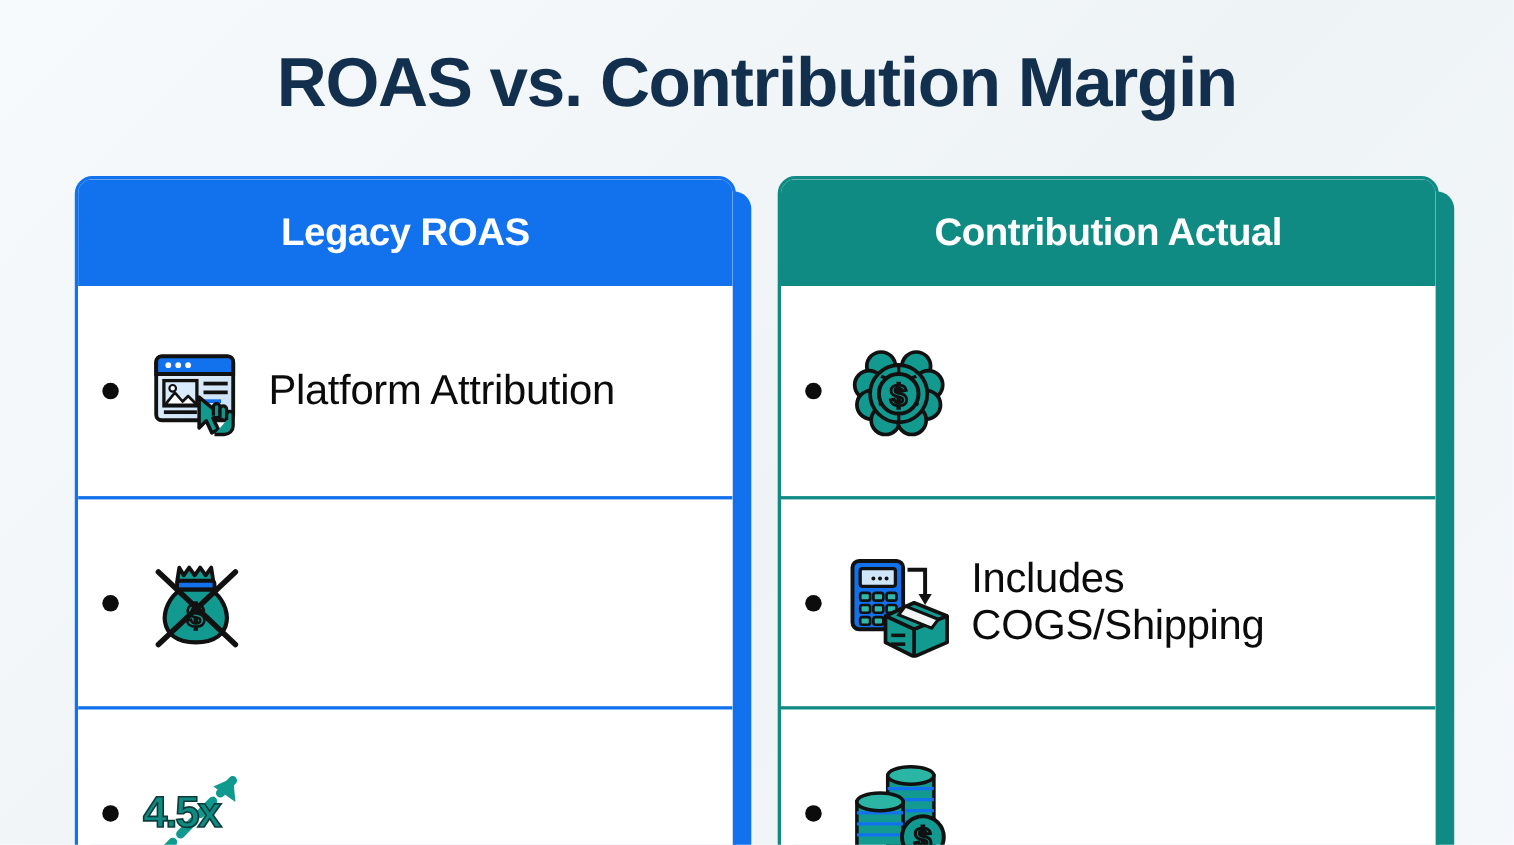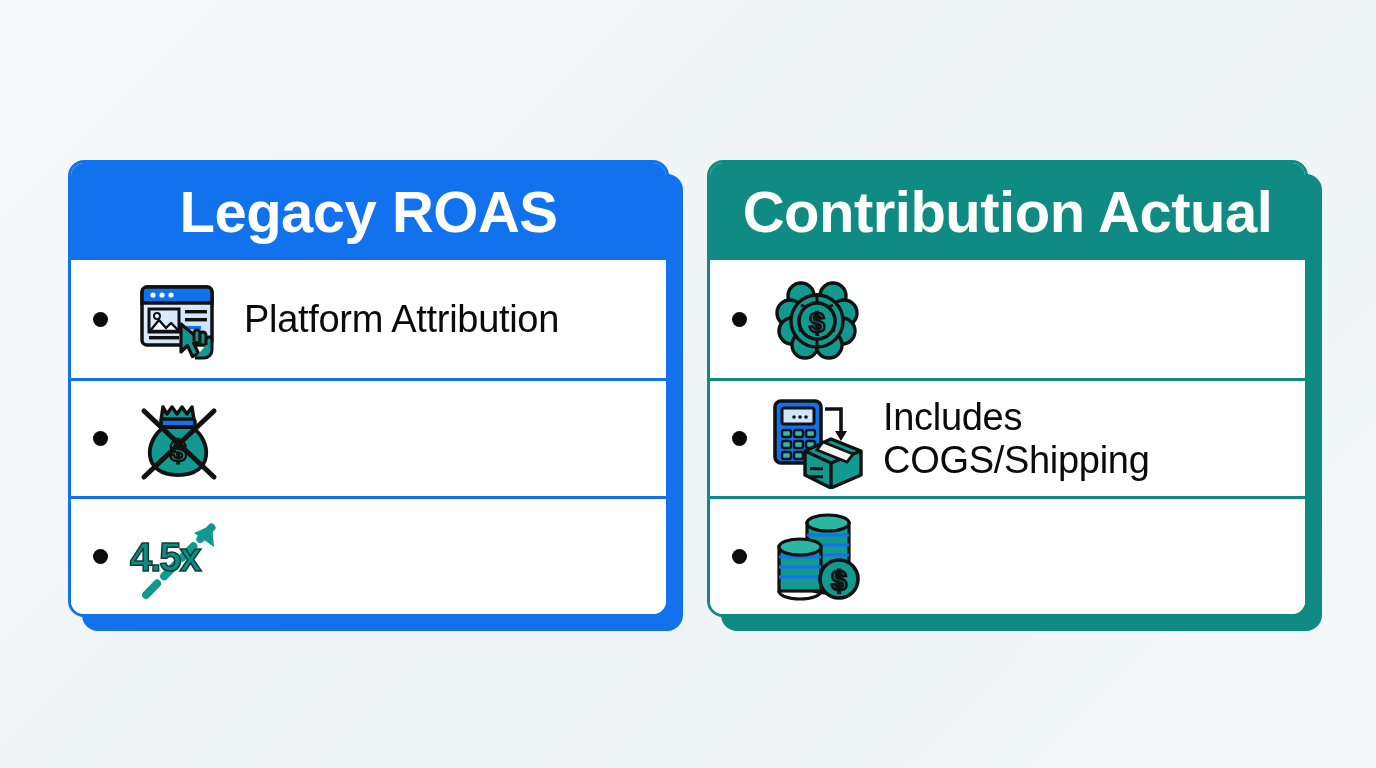--- a/index.html
+++ b/index.html
@@ -73,31 +73,31 @@
   }
   .card.blue .card-inner { border: 3px solid #1272ed; }
   .card.teal .card-inner { border: 3px solid #0f8b84; }
 
   .card-header {
     height: 97px;
     display: flex;
     align-items: center;
     justify-content: center;
     color: #ffffff;
-    font-size: 58px;
+    font-size: 35px;
     font-weight: bold;
     letter-spacing: -0.5px;
   }
   .card.blue .card-header { background: #1272ed; }
   .card.teal .card-header { background: #0f8b84; }
 
   .rows { background: #ffffff; }
 
   .row {
-    height: 118px;
+    height: 191px;
     display: flex;
     align-items: center;
     padding-left: 22px;
     padding-right: 16px;
   }
   .card.blue .row + .row { border-top: 3px solid #1272ed; }
   .card.teal .row + .row { border-top: 3px solid #0f8b84; }
 
   .bullet {
     width: 15px;
@@ -143,20 +143,21 @@
     color: #0f8b84;
     -webkit-text-stroke: 1.5px #0b3a38;
     letter-spacing: -2px;
   }
 </style>
 </head>
 <body>
 
 <div class="page">
 
+  <h1 class="title">ROAS vs. Contribution Margin</h1>
 
   <div class="cards">
 
     <div class="card blue">
       <div class="shadow"></div>
       <div class="card-inner">
         <div class="card-header">Legacy ROAS</div>
         <div class="rows">
 
           <div class="row">

